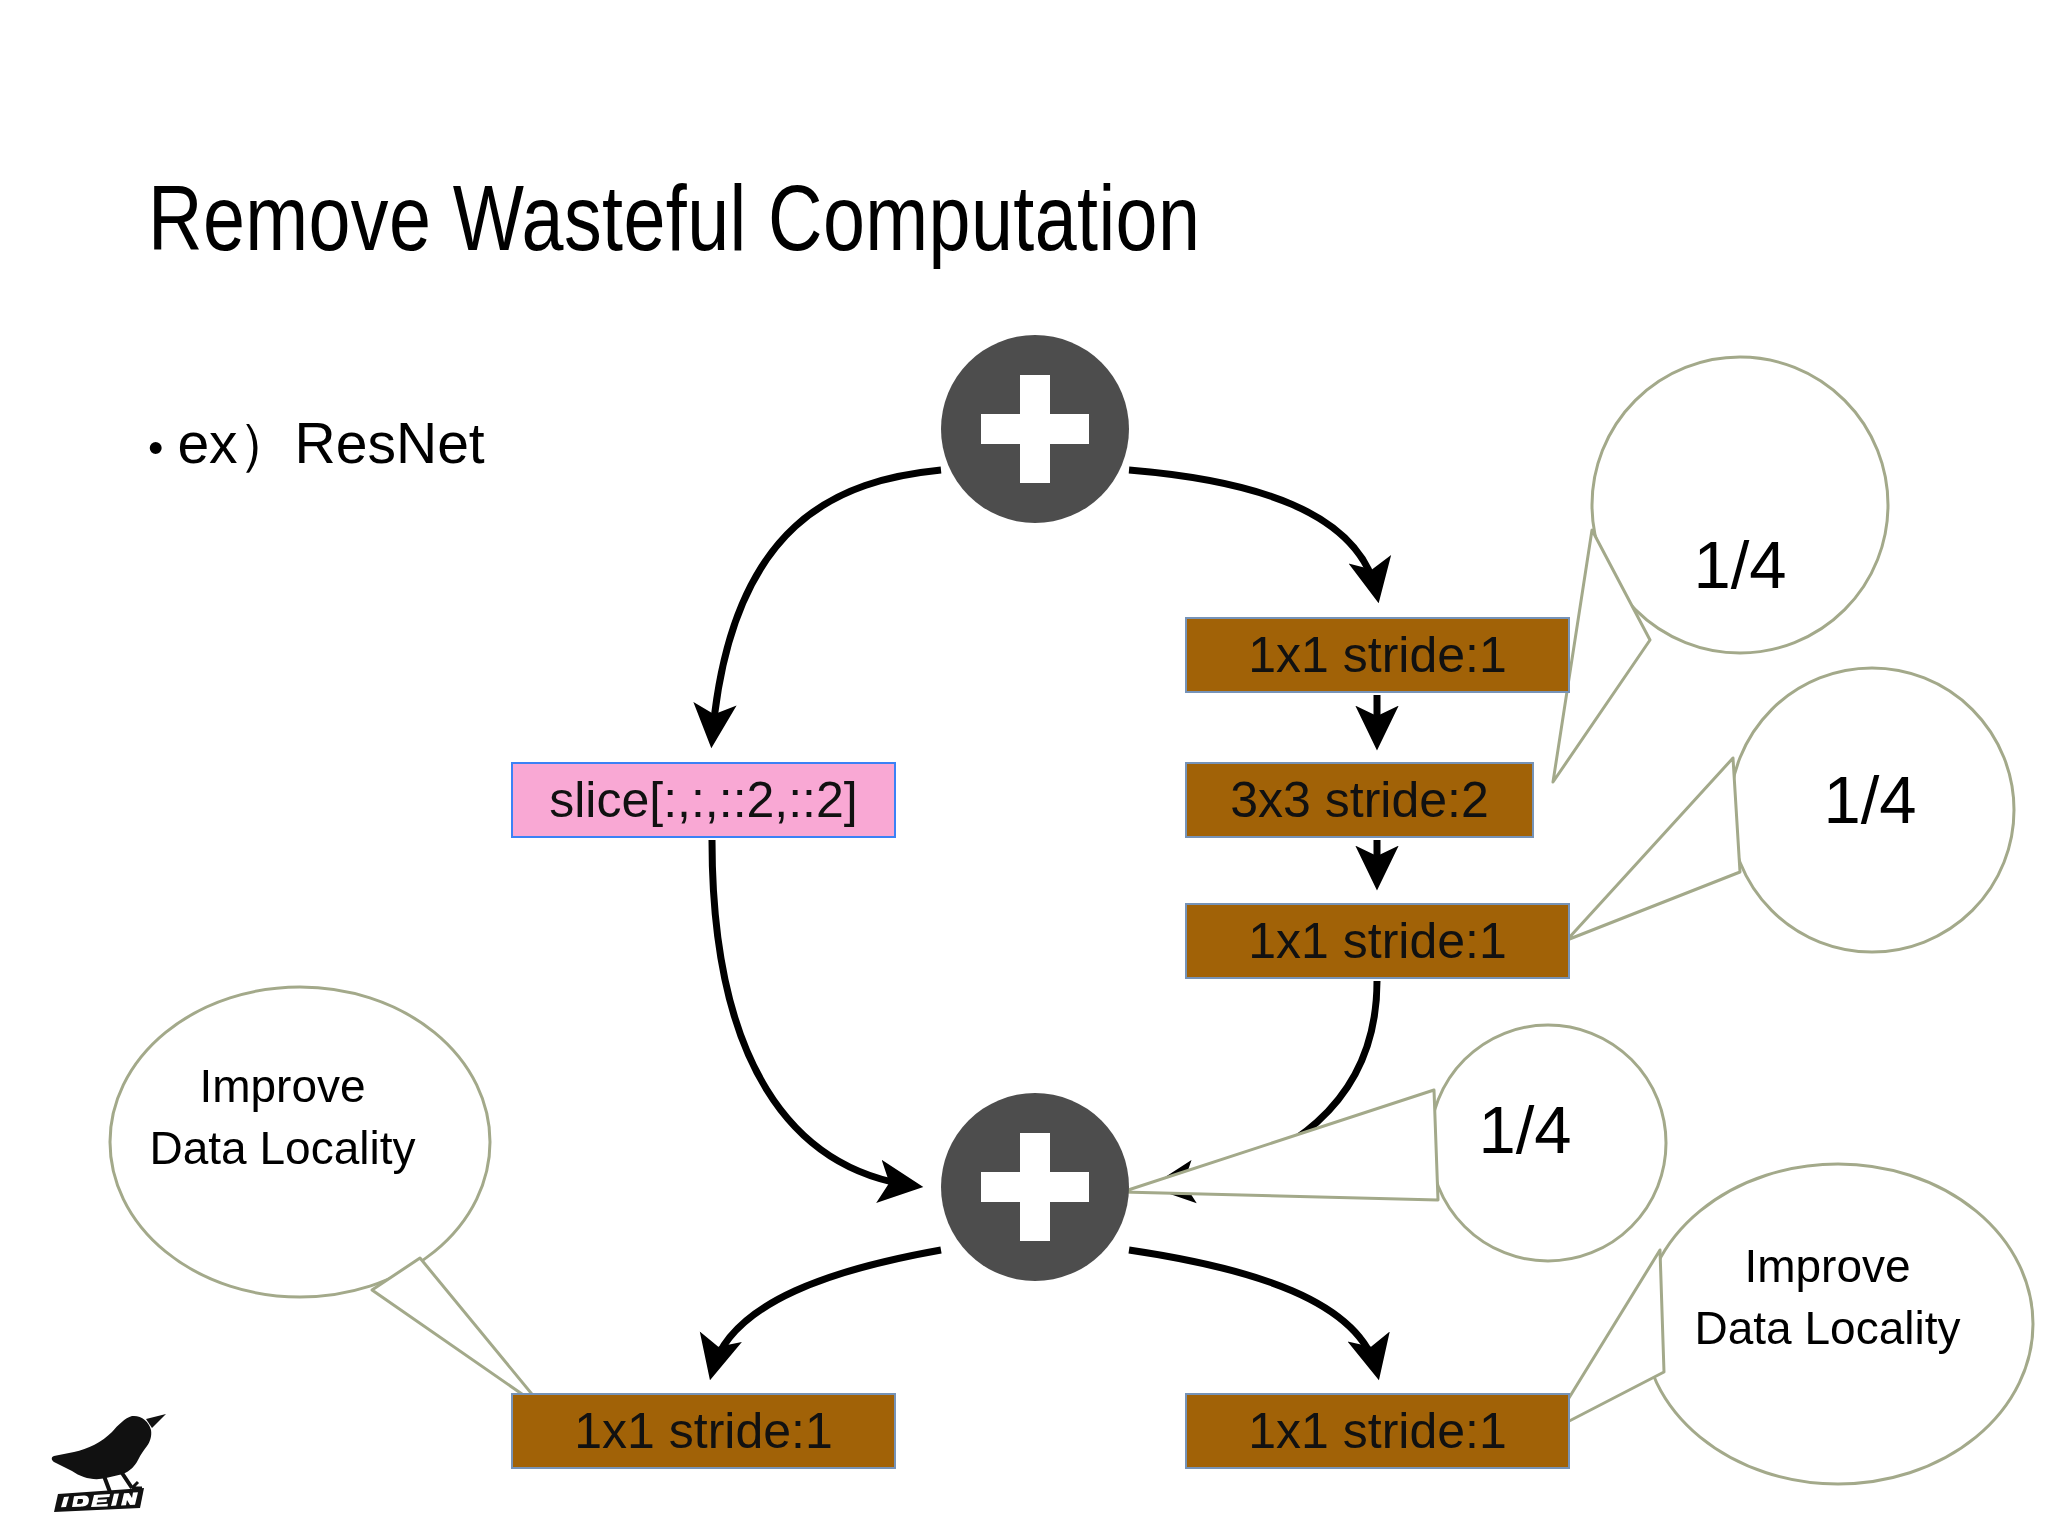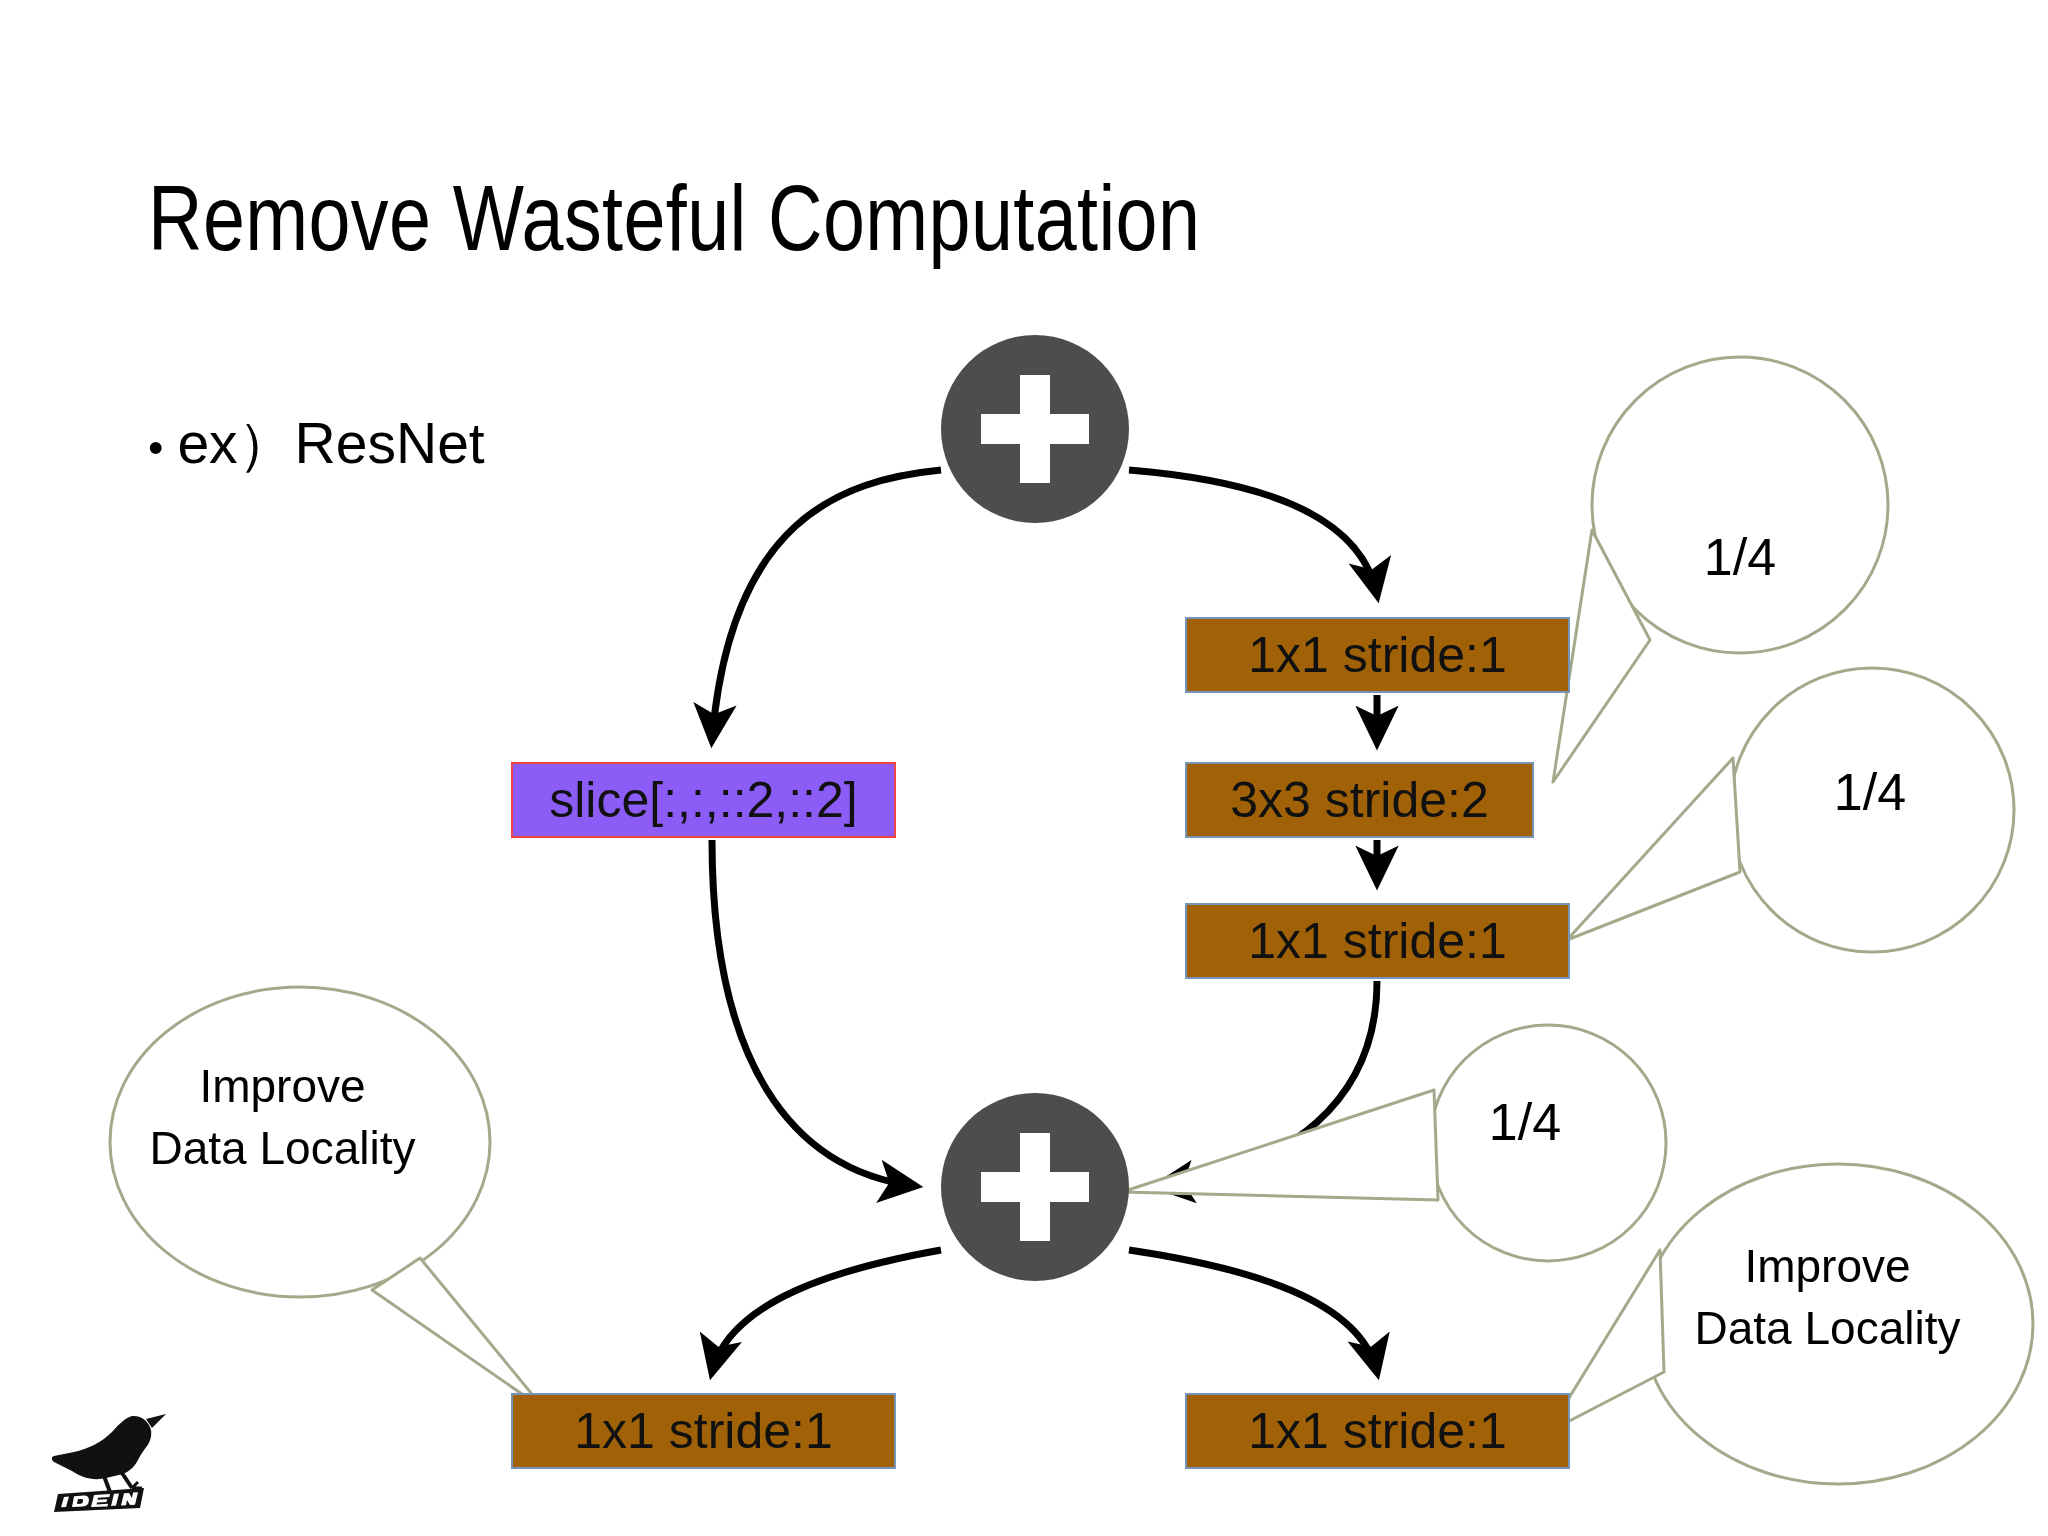--- a/index.html
+++ b/index.html
@@ -81,22 +81,22 @@
     color: #111111;
     font-family: "Liberation Sans", sans-serif;
     font-weight: 500;
     white-space: nowrap;
   }
   .node-box.blue {
     background: #a16207;
     border: 2px solid #7693b8;
   }
   .node-box.green {
-    background: #8b5cf6;
-    border: 2px solid #ef4444;
+    background: #f9a8d4;
+    border: 2px solid #3b82f6;
   }
 
   #box-top-1x1 { left: 1185px; top: 617px; width: 385px; height: 76px; }
   #box-3x3     { left: 1185px; top: 762px; width: 349px; height: 76px; }
   #box-mid-1x1 { left: 1185px; top: 903px; width: 385px; height: 76px; }
   #box-slice   { left: 511px;  top: 762px; width: 385px; height: 76px; }
   #box-bl-1x1  { left: 511px;  top: 1393px; width: 385px; height: 76px; }
   #box-br-1x1  { left: 1185px; top: 1393px; width: 385px; height: 76px; }
 
   
@@ -124,21 +124,21 @@
   
   .callout-text {
     position: absolute;
     text-align: center;
     color: #000000;
     font-family: "Liberation Sans", sans-serif;
     white-space: nowrap;
     pointer-events: none;
   }
   .callout-text.frac {
-    font-size: 52px;
+    font-size: 67px;
     line-height: 1.05;
   }
   .callout-text.locality {
     font-size: 46px;
     line-height: 1.35;
   }
 
   #co-text-1 { left: 1630px; top: 530px;  width: 220px; }
   #co-text-2 { left: 1760px; top: 765px;  width: 220px; }
   #co-text-3 { left: 1415px; top: 1095px; width: 220px; }

